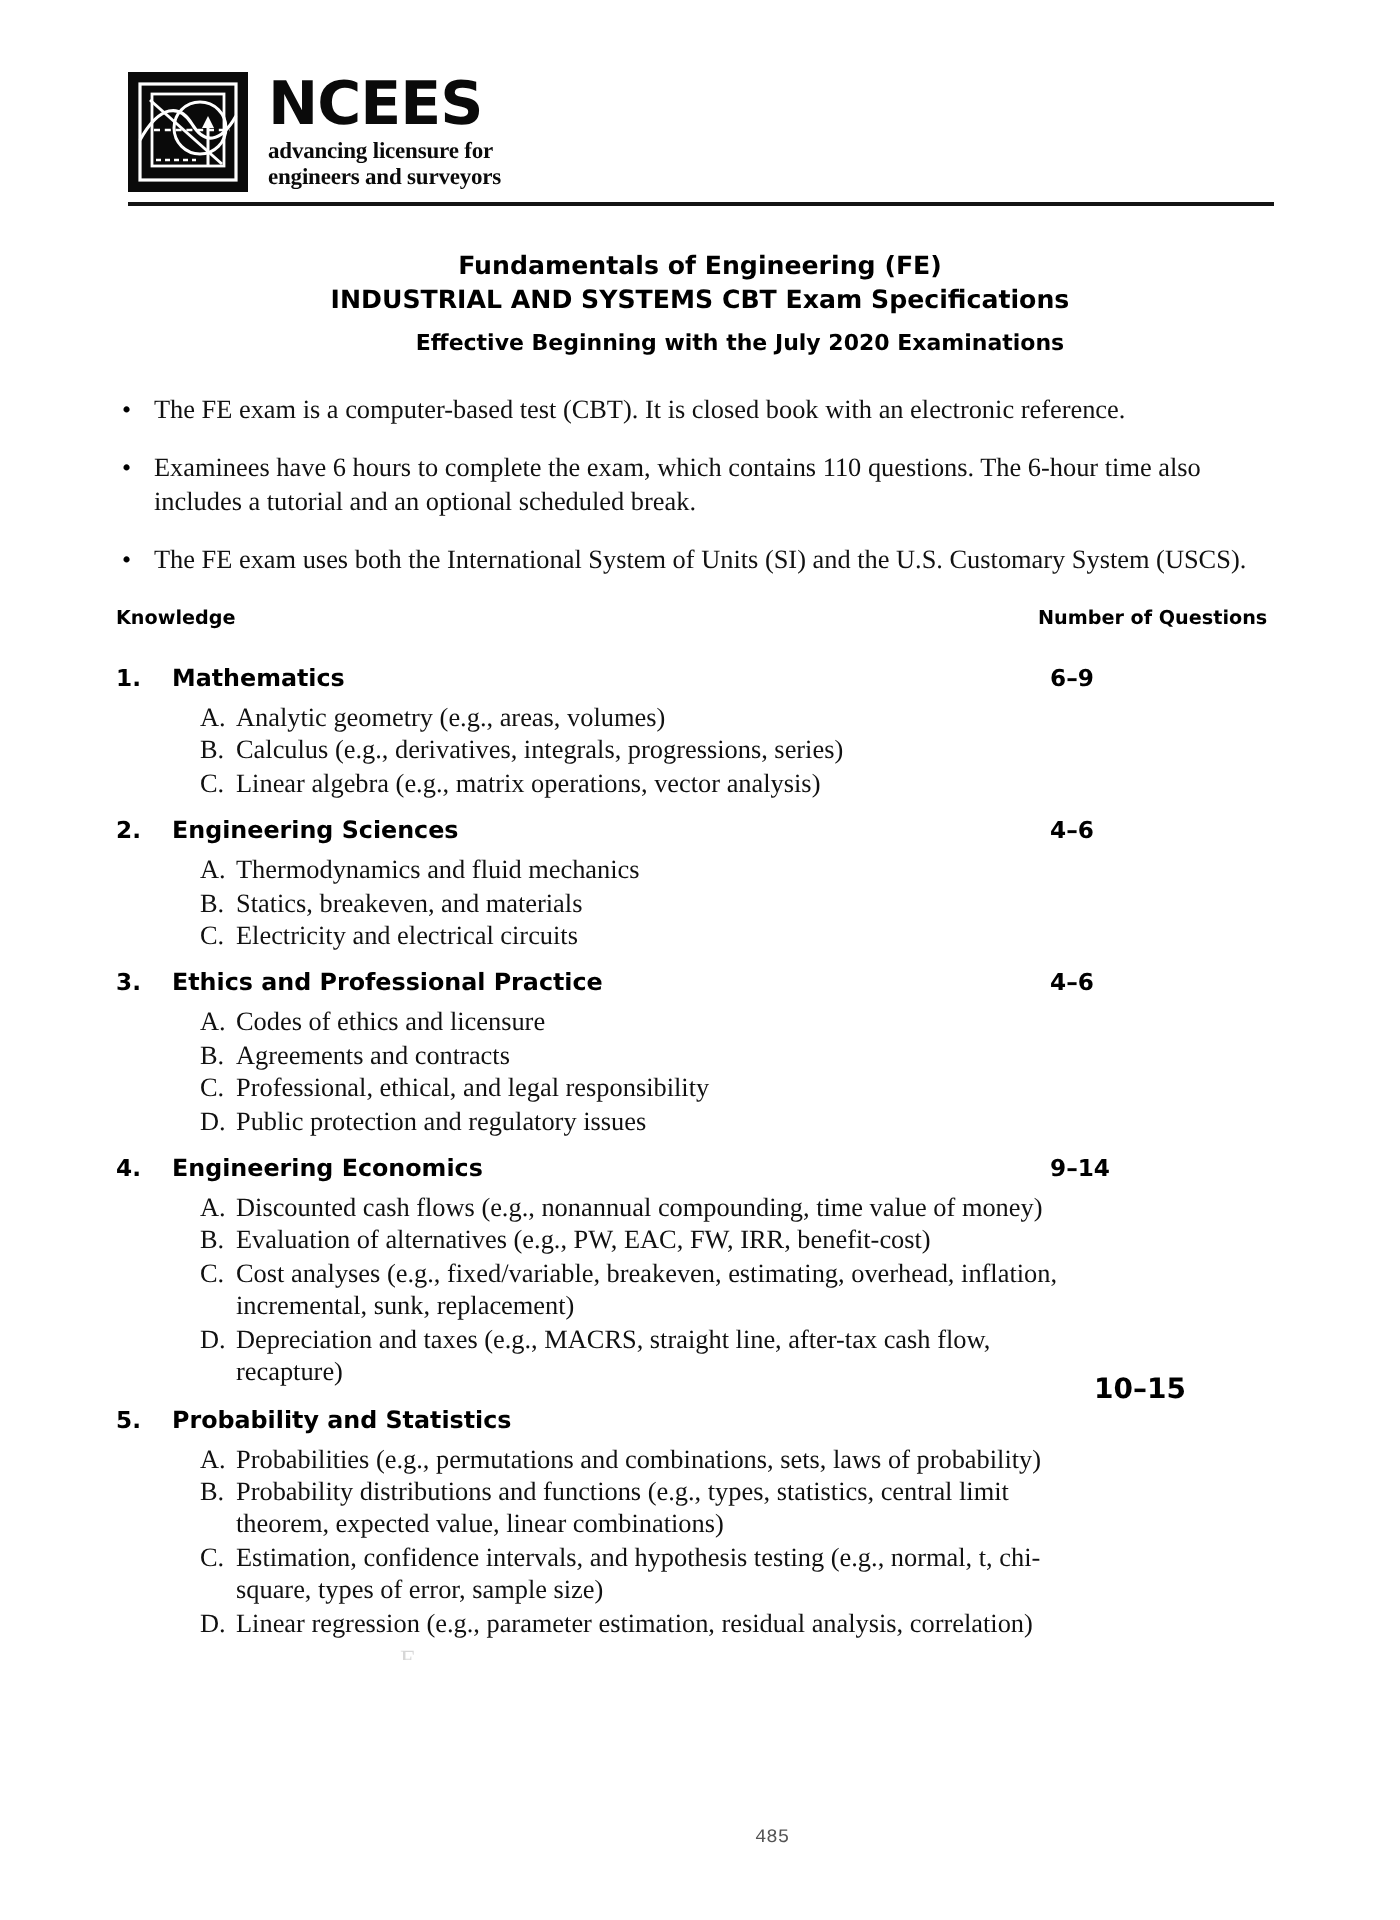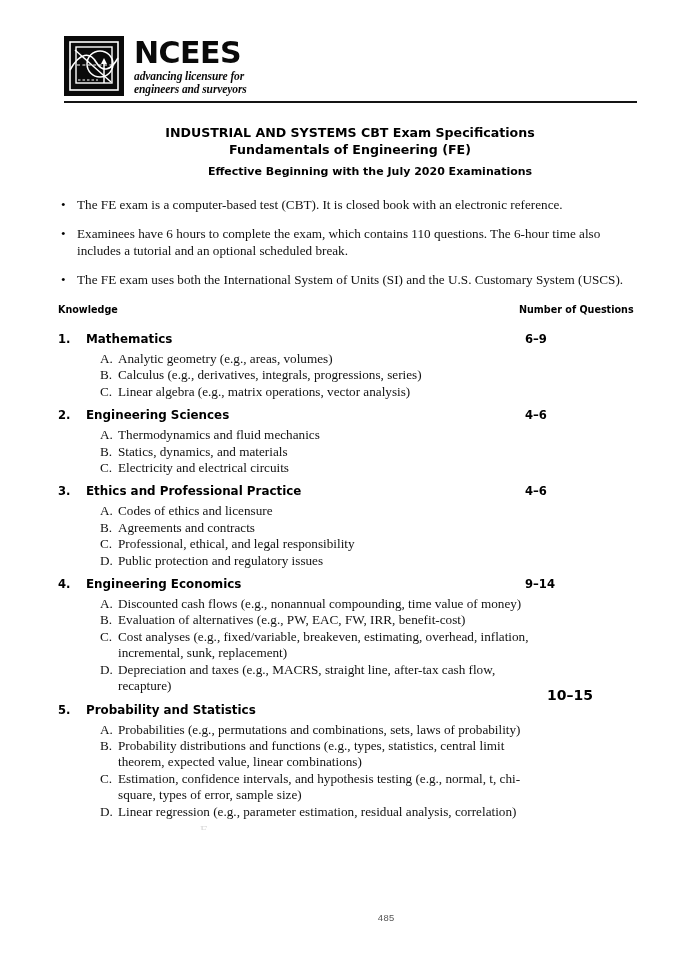--- a/index.html
+++ b/index.html
@@ -42,21 +42,20 @@
   .logo-name {
     font-family: "DejaVu Sans", "Liberation Sans", sans-serif;
     font-weight: bold;
     font-size: 30px;
     letter-spacing: -0.5px;
     line-height: 30px;
     color: #0a0a0a;
   }
   .logo-tagline {
     font-family: "Liberation Serif", "DejaVu Serif", serif;
-    font-style: italic;
     font-weight: bold;
     font-size: 11.5px;
     line-height: 12.5px;
     color: #0a0a0a;
     margin-top: 2px;
     letter-spacing: -0.1px;
   }
   .header-rule {
     position: absolute;
     left: 64px;
@@ -267,22 +266,22 @@
       <div class="logo-name">NCEES</div>
       <div class="logo-tagline">
         <div>advancing licensure for</div>
         <div>engineers and surveyors</div>
       </div>
     </div>
   </div>
   <div class="header-rule"></div>
 
   <div class="titles">
+    <div class="title-line">Fundamentals of Engineering (FE)</div>
     <div class="title-line">INDUSTRIAL AND SYSTEMS CBT Exam Specifications</div>
-    <div class="title-line">Fundamentals of Engineering (FE)</div>
     <div class="title-effective">Effective Beginning with the July 2020 Examinations</div>
   </div>
 
   <div class="bullets" id="bullets">
       <div class="bullet-row">
         <span class="bullet-dot">•</span>
         <span class="bullet-text">The FE exam is a computer-based test (CBT). It is closed book with an electronic reference.</span>
       </div>
       <div class="bullet-row">
         <span class="bullet-dot">•</span>
@@ -323,21 +322,21 @@
           <span class="sec-num">2.</span>
           <span class="sec-title">Engineering Sciences</span>
           <span class="sec-count">4–6</span>
         </div>
         <div class="sub-item">
           <span class="sub-letter">A.</span>
           <span class="sub-text">Thermodynamics and fluid mechanics</span>
         </div>
         <div class="sub-item">
           <span class="sub-letter">B.</span>
-          <span class="sub-text">Statics, dynamics, and materials</span>
+          <span class="sub-text">Statics, breakeven, and materials</span>
         </div>
         <div class="sub-item">
           <span class="sub-letter">C.</span>
           <span class="sub-text">Electricity and electrical circuits</span>
         </div>
         <div class="section-gap"></div>
       </div>
       <div class="section">
         <div class="section-head">
           <span class="sec-num">3.</span>

